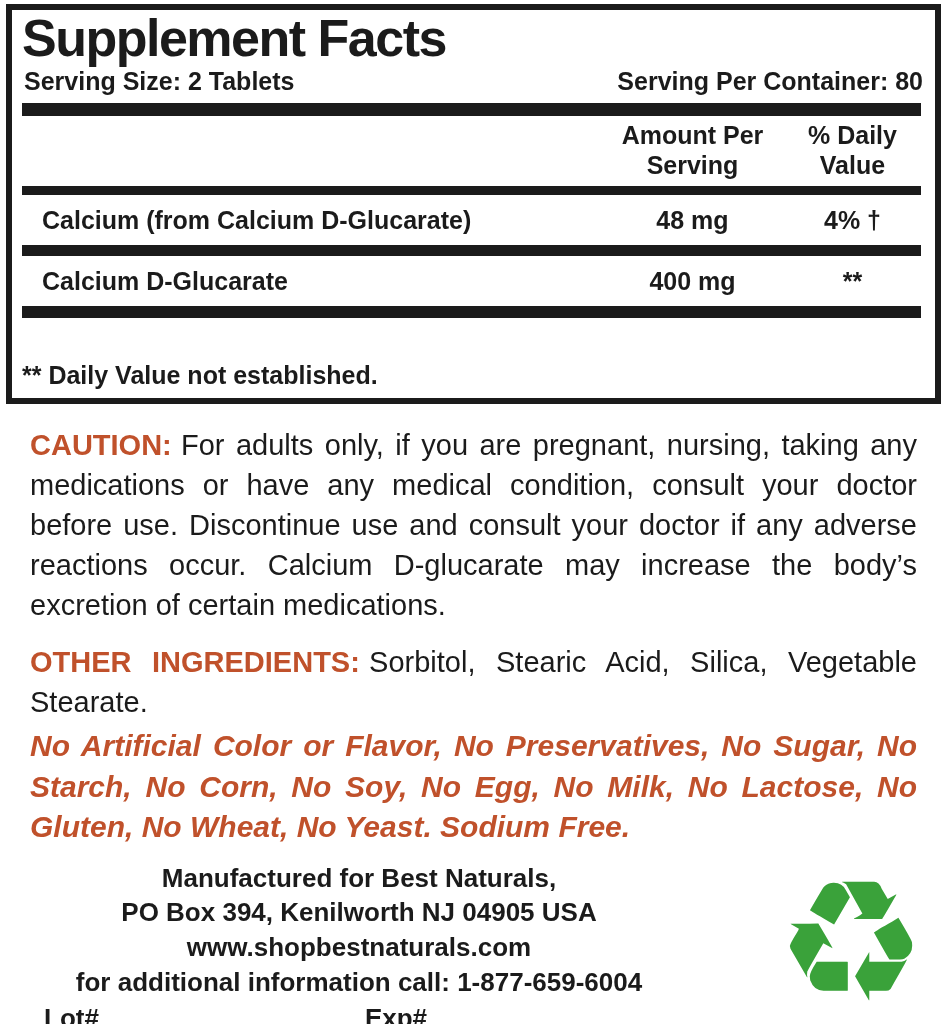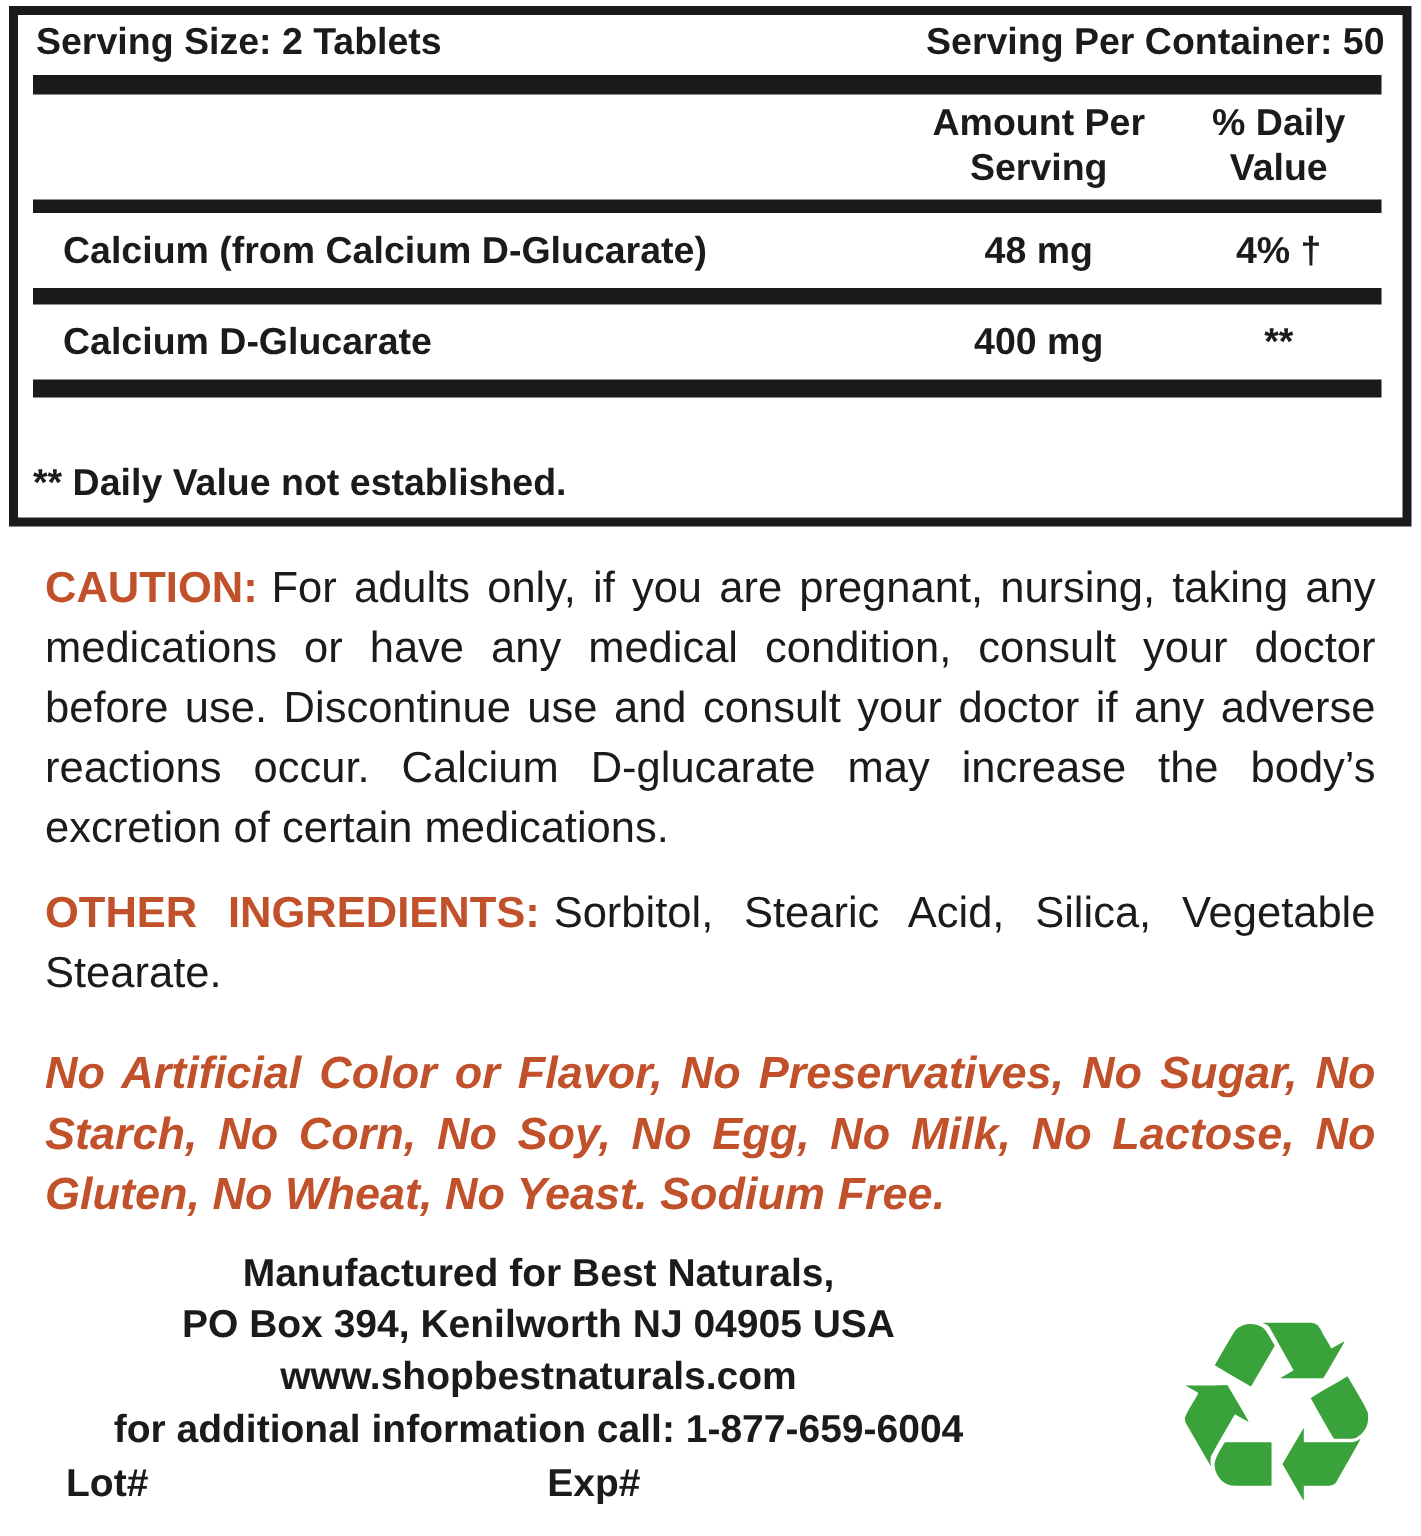--- a/index.html
+++ b/index.html
@@ -47,21 +47,21 @@
 
   .footnotes { font-size: 25px; font-weight: 600; line-height: 1.32; padding: 4px 0 2px 0; margin-top: 37px; }
 
   
   .section { padding: 0 30px; }
   .para { font-size: 29px; line-height: 1.38; text-align: justify; color: var(--ink, #1b1b1b); }
   .para .lead { color: var(--accent-orange, #c0512b); font-weight: 700; margin-right: 0.32em; }
   .para.other   { margin-top: 17px; }
   .para.caution { margin-top: 21px; }
   .para.claims  {
-    margin-top: 27px;
+    margin-top: 4px;
     color: var(--accent-orange, #c0512b);
     font-weight: 700; font-style: italic;
     font-size: 30px; line-height: 1.35;
   }
 
   
   .mfr-block {
     margin-top: 13px; margin-left: 14px;
     width: 690px; text-align: center;
     font-size: 26px; font-weight: 700; line-height: 1.34;
@@ -79,24 +79,25 @@
     font-size: 168px; line-height: 1;
     font-family: "DejaVu Sans", sans-serif;
   }
 </style>
 </head>
 <body>
 
 <div class="page">
 
   <div class="facts-box">
+    <div class="facts-title">Supplement Facts</div>
 
     <div class="serving-row">
       <span>Serving Size: 2 Tablets</span>
-      <span>Serving Per Container: 50</span>
+      <span>Serving Per Container: 80</span>
     </div>
 
     <div class="bar thick"></div>
 
     <div class="cols hdr-row">
       <div class="col-name"></div>
       <div class="col-amt">Amount Per Serving</div>
       <div class="col-dv">% Daily Value</div>
     </div>
 

